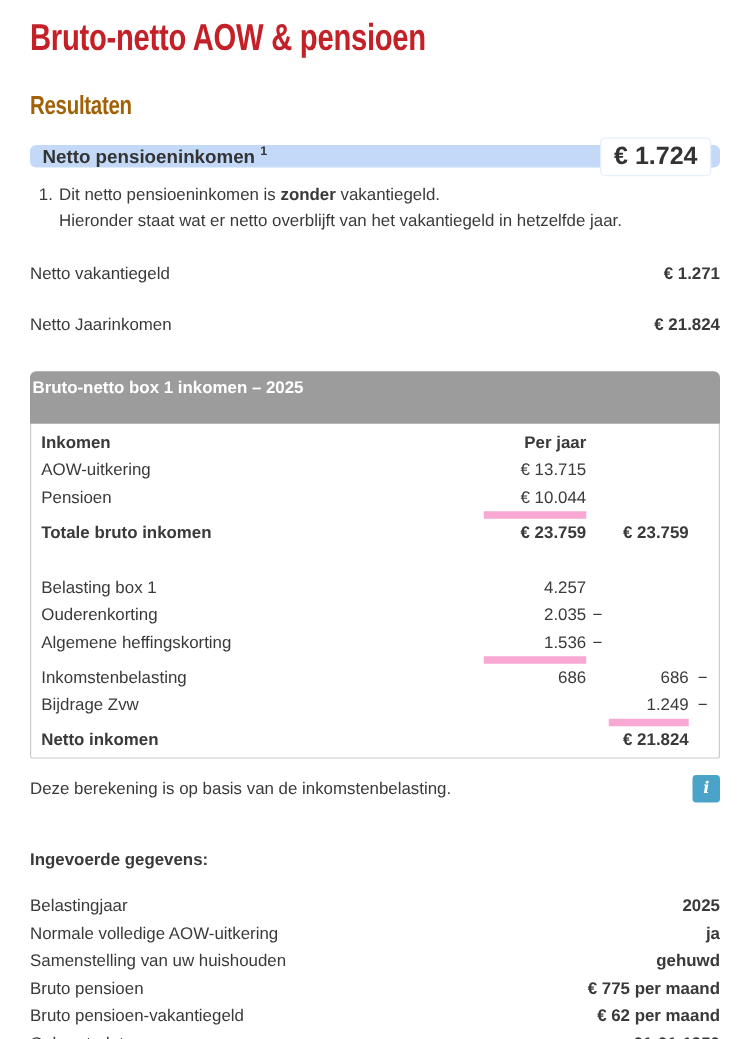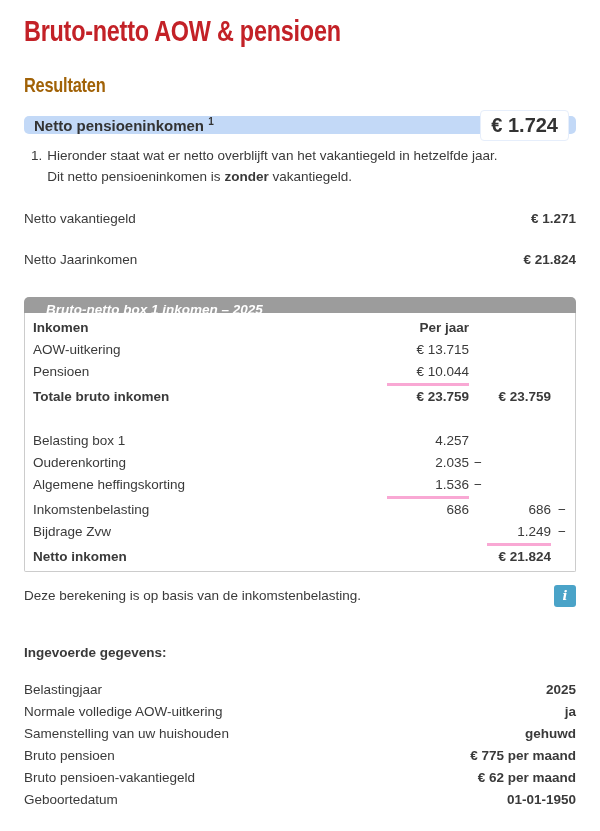--- a/index.html
+++ b/index.html
@@ -62,40 +62,39 @@
 
   .total-row { display: flex; justify-content: space-between; margin-bottom: 21px; line-height: 20px; gap: 32px; }
   .total-value { font-weight: 700; }
 
   .table-wrap { margin-top: 27px; }
   .table-title {
     background: #9c9c9c;
     color: #fff;
     font-weight: 700;
     font-size: 13.5px;
-    height: 16px;
+    height: 42px;
     line-height: 26px;
-    padding: 0 22px;
+    padding: 0 2px;
     border-radius: 5px 5px 0 0;
-    font-style: italic;
   }
   .table-body {
     border: 1px solid #ccc;
     border-top: none;
     border-radius: 0 0 2px 2px;
     padding: 4px 0 3px 0;
   }
   .trow { display: flex; padding: 0 8px; line-height: 22px; }
   .trow.bold { font-weight: 700; }
   .cell-label { flex: 1; }
   .cell-v1 { width: 82px; text-align: right; }
   .cell-m1 { width: 18px; text-align: center; }
   .cell-v2 { width: 64px; text-align: right; }
   .cell-m2 { width: 16px; text-align: right; padding-right: 1px; }
-  .u { border-bottom: 3px solid #f9a8d4; }
+  .u { border-bottom: 6px solid #f9a8d4; }
   .trow-spacer { height: 22px; }
 
   .basis-row { display: flex; justify-content: space-between; align-items: center; margin-top: 13px; }
   .info-btn {
     width: 22px; height: 22px;
     background: #4aa3c8;
     border: none;
     border-radius: 3px;
     color: #fff;
     font-family: "DejaVu Serif", serif;
@@ -122,22 +121,22 @@
   <h2 class="results-heading"><span class="condensed">Resultaten</span></h2>
 
   <div class="summary-bar">
     <div class="summary-label"><span>Netto pensioeninkomen</span> <sup>1</sup></div>
     <div class="summary-value">€ 1.724</div>
   </div>
 
   <div class="note">
     <div class="note-num">1.</div>
     <div class="note-text">
+      <div><span>Dit netto pensioeninkomen is</span> <b>zonder</b> <span>vakantiegeld.</span></div>
       <div>Hieronder staat wat er netto overblijft van het vakantiegeld in hetzelfde jaar.</div>
-      <div><span>Dit netto pensioeninkomen is</span> <b>zonder</b> <span>vakantiegeld.</span></div>
     </div>
   </div>
 
   <div id="totals">
       <div class="total-row">
        <span class="total-label">Netto vakantiegeld</span>
        <span class="total-value">€ 1.271</span>
      </div>
       <div class="total-row">
        <span class="total-label">Netto Jaarinkomen</span>

